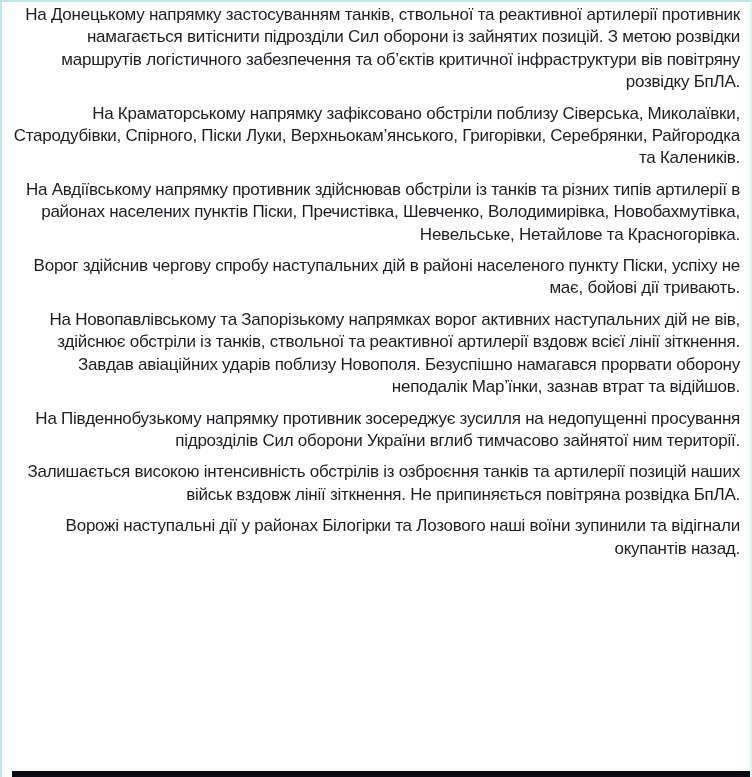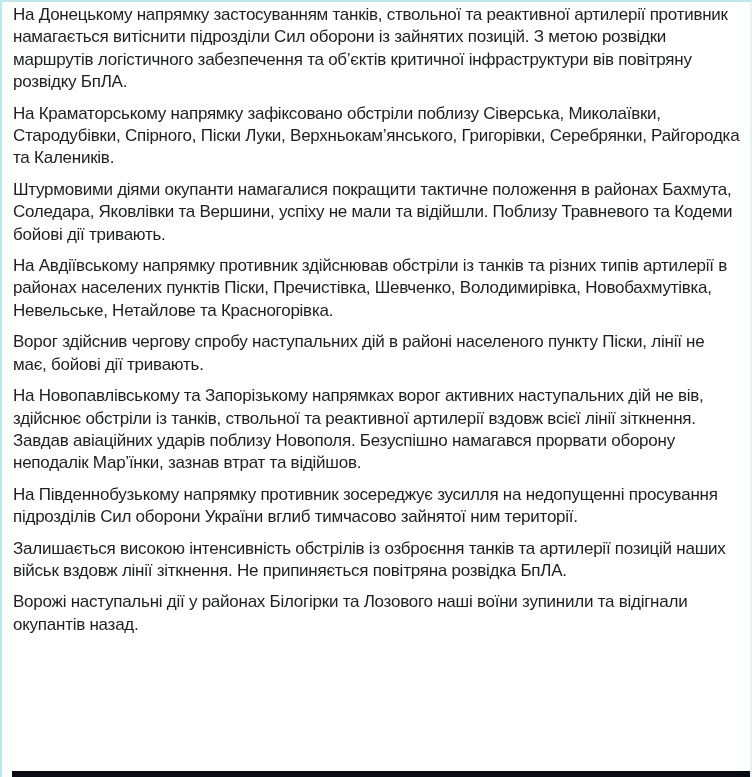--- a/index.html
+++ b/index.html
@@ -22,39 +22,39 @@
     background:var(--background);
     border-top:2px solid var(--border);
     border-left:2px solid var(--border);
     border-right:2px solid var(--border-light);
     padding:2px 10px 0 11px;
     font-family:"Liberation Sans", sans-serif;
     font-size:17px;
     line-height:22.4px;
     letter-spacing:-0.25px;
     color:var(--text);
+    text-align:right;
   }
   .post p{
     margin:0 0 9px 0;
     padding:0;
   }
   .cutoff-bar{
     position:absolute;
     left:10px; right:0; bottom:0;
     height:6px;
     background:var(--bottom-bar);
   }
 </style>
 </head>
 <body>
 
 <div class="post">
   <p>На Донецькому напрямку застосуванням танків, ствольної та реактивної артилерії противник намагається витіснити підрозділи Сил оборони із зайнятих позицій. З метою розвідки маршрутів логістичного забезпечення та об’єктів критичної інфраструктури вів повітряну розвідку БпЛА.</p>
   <p>На Краматорському напрямку зафіксовано обстріли поблизу Сіверська, Миколаївки, Стародубівки, Спірного, Піски Луки, Верхньокам’янського, Григорівки, Серебрянки, Райгородка та Калеників.</p>
-  <p>Штурмовими діями окупанти намагалися покращити тактичне положення в районах Бахмута, Соледара, Яковлівки та Вершини, успіху не мали та відійшли. Поблизу Травневого та Кодеми бойові дії тривають.</p>
   <p>На Авдіївському напрямку противник здійснював обстріли із танків та різних типів артилерії в районах населених пунктів Піски, Пречистівка, Шевченко, Володимирівка, Новобахмутівка, Невельське, Нетайлове та Красногорівка.</p>
-  <p>Ворог здійснив чергову спробу наступальних дій в районі населеного пункту Піски, лінії не має, бойові дії тривають.</p>
+  <p>Ворог здійснив чергову спробу наступальних дій в районі населеного пункту Піски, успіху не має, бойові дії тривають.</p>
   <p>На Новопавлівському та Запорізькому напрямках ворог активних наступальних дій не вів, здійснює обстріли із танків, ствольної та реактивної артилерії вздовж всієї лінії зіткнення. Завдав авіаційних ударів поблизу Новополя. Безуспішно намагався прорвати оборону неподалік Мар’їнки, зазнав втрат та відійшов.</p>
   <p>На Південнобузькому напрямку противник зосереджує зусилля на недопущенні просування підрозділів Сил оборони України вглиб тимчасово зайнятої ним території.</p>
   <p>Залишається високою інтенсивність обстрілів із озброєння танків та артилерії позицій наших військ вздовж лінії зіткнення. Не припиняється повітряна розвідка БпЛА.</p>
   <p>Ворожі наступальні дії у районах Білогірки та Лозового наші воїни зупинили та відігнали окупантів назад.</p>
   <div class="cutoff-bar"></div>
 </div>
 
 </body></html>

